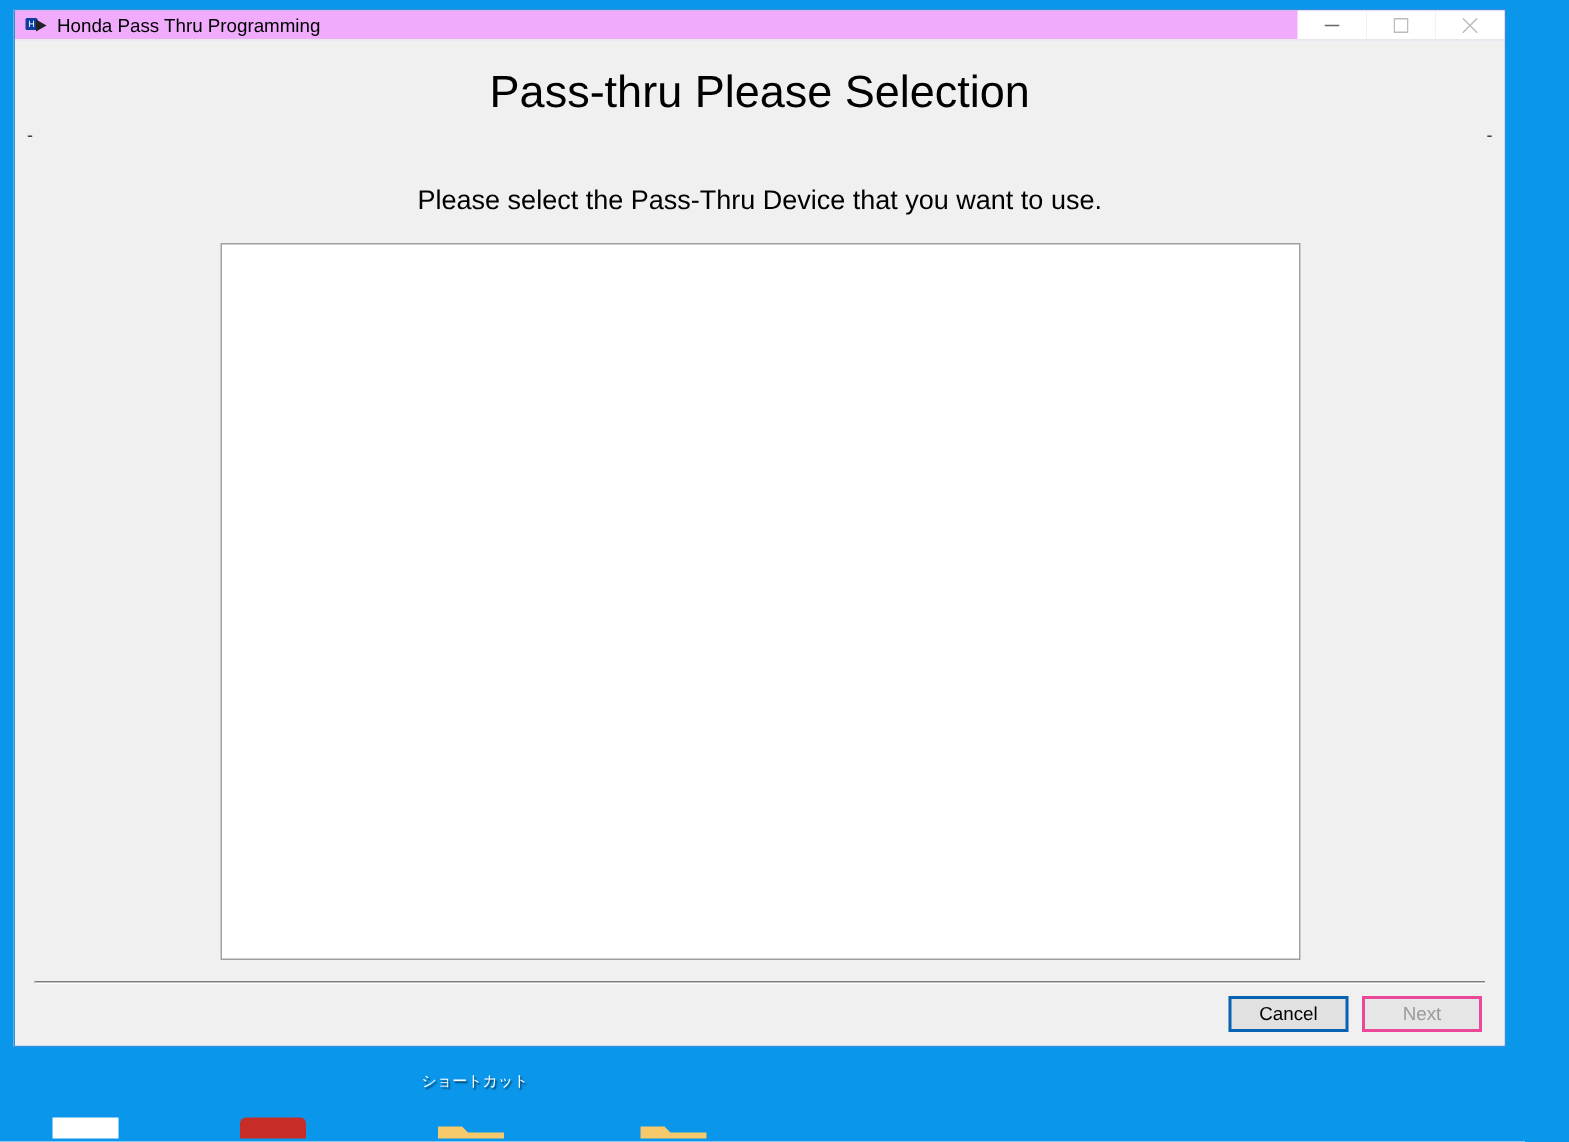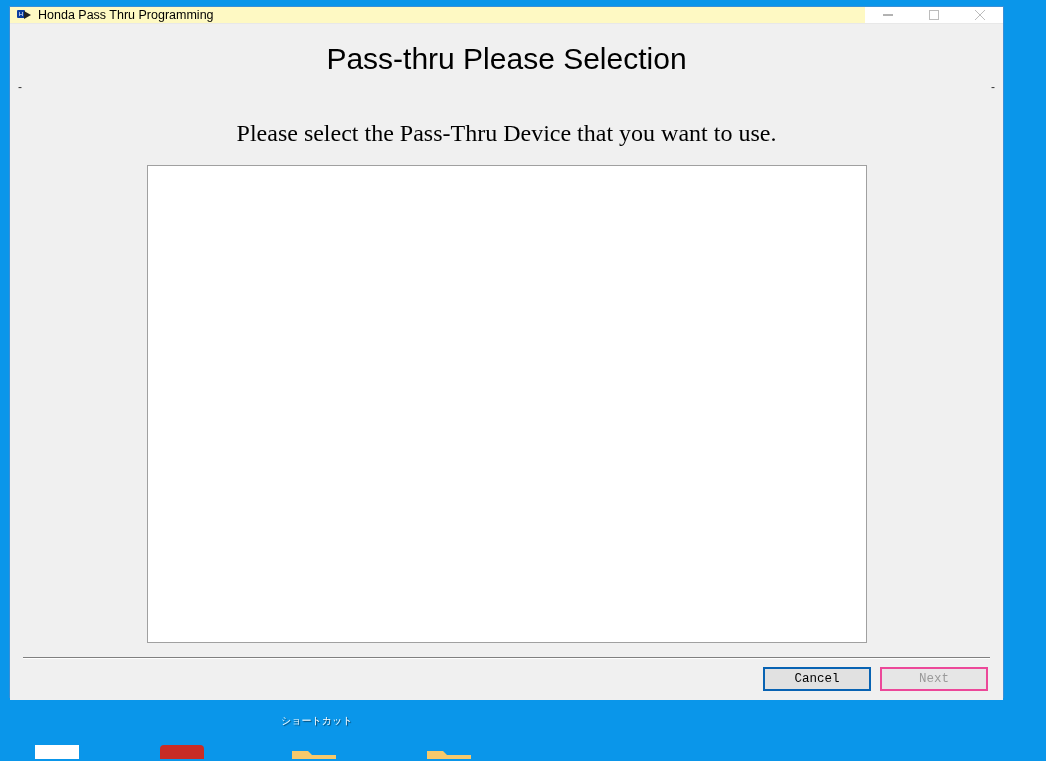--- a/index.html
+++ b/index.html
@@ -17,21 +17,21 @@
       top: 6px;
       width: 995px;
       height: 692px;
       background: #fff;
       border: 1px solid #3a8fd6;
       display: flex;
       flex-direction: column;
     }
     .titlebar {
       height: 30px;
-      background: #fef9c3;
+      background: #f0abfc;
       display: flex;
       align-items: center;
       border-bottom: 1px solid #e8e8e8;
     }
     .titlebar-left {
       display: flex;
       align-items: center;
       padding-left: 6px;
       gap: 6px;
       flex: 1;
@@ -78,24 +78,24 @@
     .dash-row {
       display: flex;
       justify-content: space-between;
       font-size: 12px;
       color: #333;
       margin-top: 4px;
       padding: 0 2px;
     }
     .subheading {
       text-align: center;
-      font-size: 24px;
+      font-size: 18px;
       color: #000;
       margin-top: 26px;
-      font-family: Liberation Serif, serif;
+      font-family: Liberation Sans, sans-serif;
       font-weight: 400;
     }
     .listbox {
       margin: 18px auto 0;
       width: 720px;
       height: 478px;
       background: #fff;
       border: 1px solid #a0a0a0;
     }
     .separator {
@@ -104,24 +104,24 @@
       margin: 14px 7px 0;
       border-bottom: 1px solid #fff;
     }
     .button-row {
       display: flex;
       justify-content: flex-end;
       gap: 9px;
       padding: 8px 9px 9px;
     }
     .btn {
-      width: 108px;
+      width: 80px;
       height: 24px;
       font-size: 12.5px;
-      font-family: Liberation Mono, monospace;
+      font-family: Liberation Sans, sans-serif;
       border: 1px solid #adadad;
       background: #e1e1e1;
       cursor: pointer;
     }
     .btn.primary {
       border: 2px solid #0863b3;
       background: #e1e1e1;
       color: #000;
     }
     .btn.disabled {

